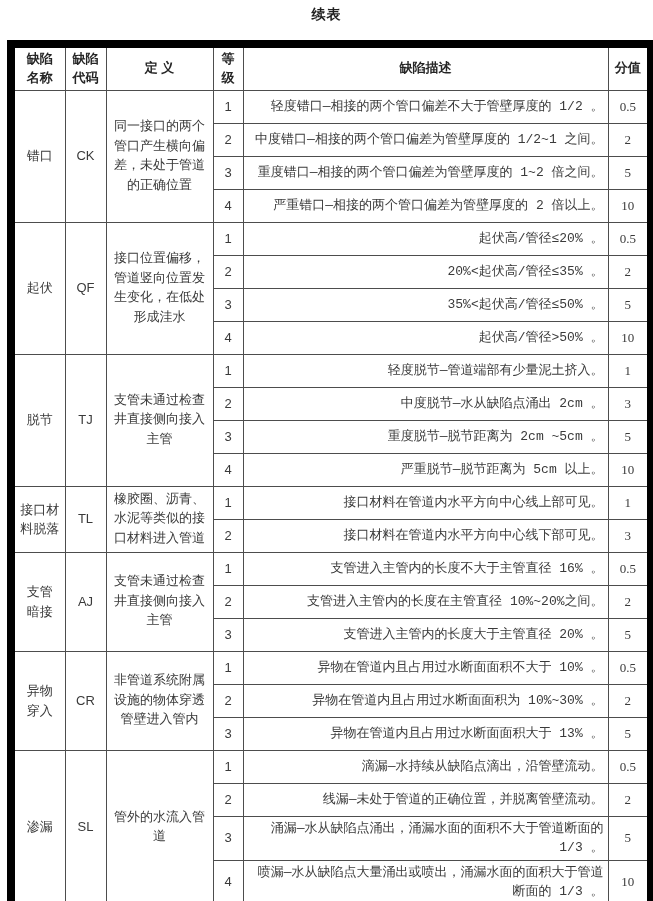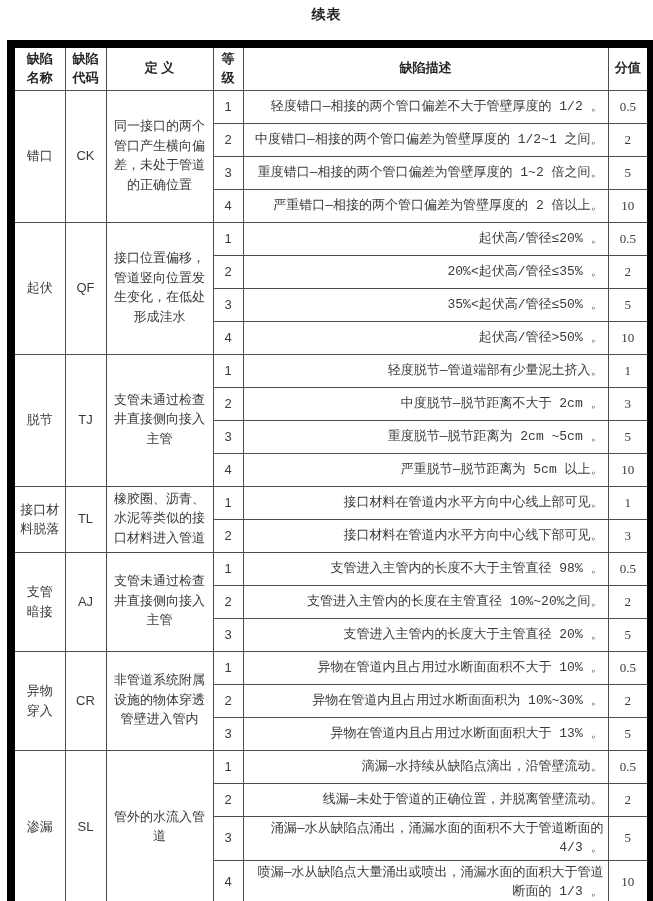--- a/index.html
+++ b/index.html
@@ -161,21 +161,21 @@
         <tr>
           <td rowspan="4" class="cell-name">脱节</td>
           <td rowspan="4" class="cell-code">TJ</td>
           <td rowspan="4" class="cell-definition">支管未通过检查井直接侧向接入主管</td>
           <td class="cell-grade">1</td>
           <td class="cell-desc">轻度脱节—管道端部有少量泥土挤入。</td>
           <td class="cell-score">1</td>
         </tr>
         <tr>
           <td class="cell-grade">2</td>
-          <td class="cell-desc">中度脱节—脱节距离不大于 2cm 。</td>
+          <td class="cell-desc">中度脱节—水从缺陷点涌出 2cm 。</td>
           <td class="cell-score">3</td>
         </tr>
         <tr>
           <td class="cell-grade">3</td>
           <td class="cell-desc">重度脱节—脱节距离为 2cm ~5cm 。</td>
           <td class="cell-score">5</td>
         </tr>
         <tr>
           <td class="cell-grade">4</td>
           <td class="cell-desc">严重脱节—脱节距离为 5cm 以上。</td>
@@ -194,21 +194,21 @@
           <td class="cell-grade">2</td>
           <td class="cell-desc">接口材料在管道内水平方向中心线下部可见。</td>
           <td class="cell-score">3</td>
         </tr>
         <tr>
           <td rowspan="3" class="cell-name">支管
 暗接</td>
           <td rowspan="3" class="cell-code">AJ</td>
           <td rowspan="3" class="cell-definition">支管未通过检查井直接侧向接入主管</td>
           <td class="cell-grade">1</td>
-          <td class="cell-desc">支管进入主管内的长度不大于主管直径 98% 。</td>
+          <td class="cell-desc">支管进入主管内的长度不大于主管直径 16% 。</td>
           <td class="cell-score">0.5</td>
         </tr>
         <tr>
           <td class="cell-grade">2</td>
           <td class="cell-desc">支管进入主管内的长度在主管直径 10%~20%之间。</td>
           <td class="cell-score">2</td>
         </tr>
         <tr>
           <td class="cell-grade">3</td>
           <td class="cell-desc">支管进入主管内的长度大于主管直径 20% 。</td>
@@ -241,21 +241,21 @@
           <td class="cell-desc">滴漏—水持续从缺陷点滴出，沿管壁流动。</td>
           <td class="cell-score">0.5</td>
         </tr>
         <tr>
           <td class="cell-grade">2</td>
           <td class="cell-desc">线漏—未处于管道的正确位置，并脱离管壁流动。</td>
           <td class="cell-score">2</td>
         </tr>
         <tr>
           <td class="cell-grade">3</td>
-          <td class="cell-desc">涌漏—水从缺陷点涌出，涌漏水面的面积不大于管道断面的 4/3 。</td>
+          <td class="cell-desc">涌漏—水从缺陷点涌出，涌漏水面的面积不大于管道断面的 1/3 。</td>
           <td class="cell-score">5</td>
         </tr>
         <tr>
           <td class="cell-grade">4</td>
           <td class="cell-desc">喷漏—水从缺陷点大量涌出或喷出，涌漏水面的面积大于管道断面的 1/3 。</td>
           <td class="cell-score">10</td>
         </tr>
       </tbody>
   </table>
 

